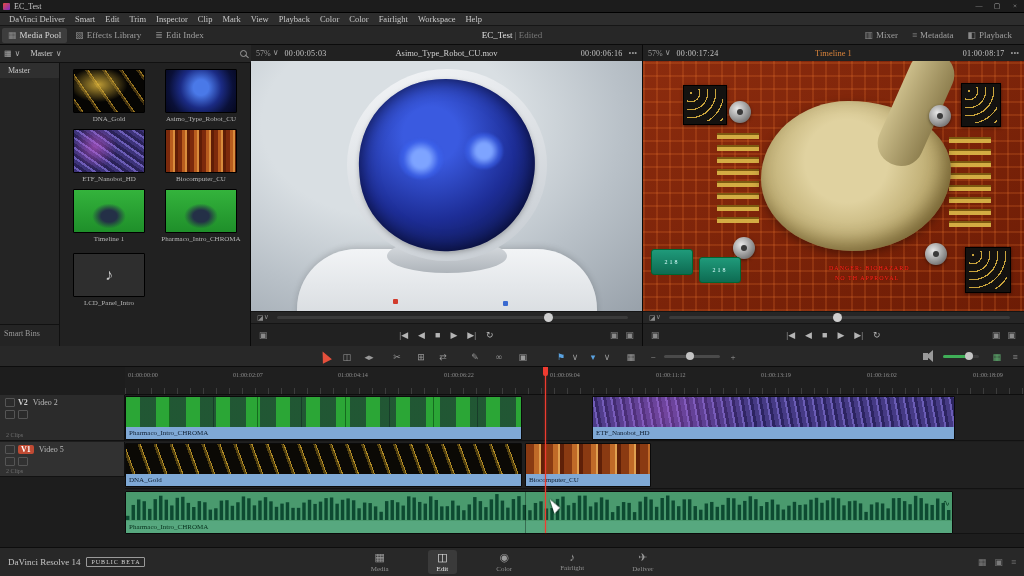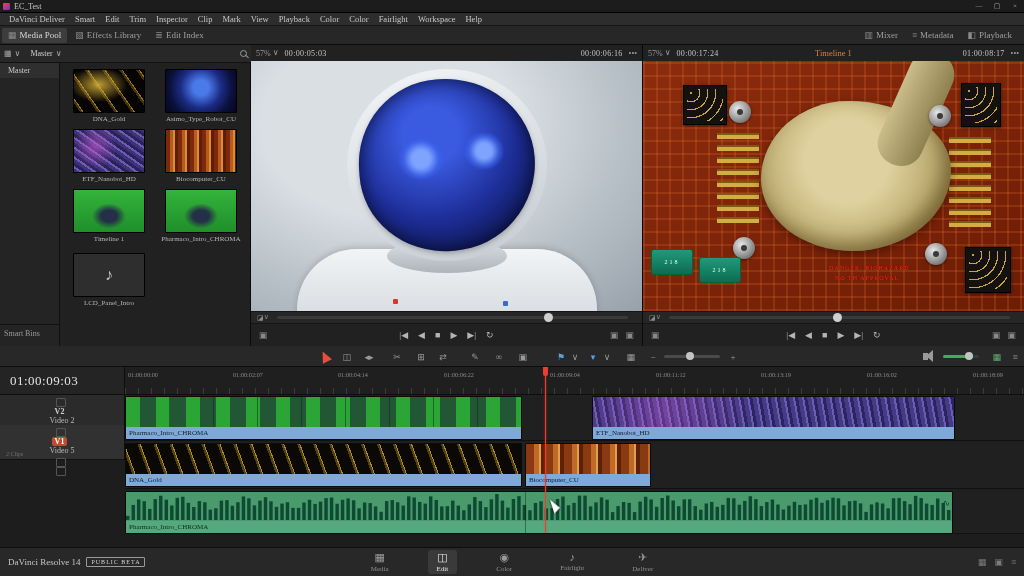--- a/index.html
+++ b/index.html
@@ -3,21 +3,21 @@
 <meta charset="utf-8">
 <style>
   * { margin:0; padding:0; box-sizing:border-box; }
   html,body { background:#000; }
   #app {
     position:relative; width:1024px; height:576px; overflow:hidden;
     background:#ef4444; font-family:Liberation Serif, serif;
     color:#bbb; -webkit-font-smoothing:antialiased; cursor:default;
   }
   .abs { position:absolute; }
-  .row { display:flex; align-items:center;flex-direction:column; }
+  .row { display:flex; align-items:center; }
   .glyph { display:inline-block; line-height:1; }
 
   
   #titlebar { left:0; top:0; width:1024px; height:13px; background:#1c1c1c; border-bottom:1px solid #000; display:flex; align-items:center; font-size:8px; color:#c9c9c9; }
   #app-icon { width:7px; height:7px; margin:0 4px 0 3px; background:linear-gradient(135deg,#e84c3d,#7a2cc9); border-radius:1px; }
   .winbtns { margin-left:auto; display:flex; }
   .winbtn { width:18px; height:12px; display:flex; align-items:center; justify-content:center; font-size:7px; color:#aaa; }
 
   
   #menubar { left:0; top:13px; width:1024px; height:13px; background:#2d2d2d; border-bottom:1px solid #161616; display:flex; align-items:center; padding-left:4px; }
@@ -183,20 +183,25 @@
       <span>Media Pool</span>
     </div>
     <div class="tbtn">
       <span class="ticon">▧</span>
       <span>Effects Library</span>
     </div>
     <div class="tbtn">
       <span class="ticon">≣</span>
       <span>Edit Index</span>
     </div>
+    <div id="tb-center">
+      <span>EC_Test</span>
+      <span class="status"> | </span>
+      <span class="status">Edited</span>
+    </div>
     <div id="tb-right">
       <div class="tbtn">
         <span class="ticon">▥</span>
         <span>Mixer</span>
       </div>
       <div class="tbtn">
         <span class="ticon">≡</span>
         <span>Metadata</span>
       </div>
       <div class="tbtn">
@@ -250,20 +255,21 @@
         <div class="mlabel">LCD_Panel_Intro</div>
       </div>
     </div>
   </div>
 
   <div id="source-viewer" class="abs viewer">
     <div class="v-header">
       <span>57%</span>
       <span class="glyph" style="margin-left:2px">∨</span>
       <span class="tc">00:00:05:03</span>
+      <div class="v-title">Asimo_Type_Robot_CU.mov</div>
       <div class="v-right">
         <span class="tc">00:00:06:16</span>
         <span>•••</span>
       </div>
     </div>
     <div class="v-video">
       <div id="robot-scene">
         <div id="robot-shoulders"></div>
         <div id="robot-neck"></div>
         <div id="robot-helmet"></div>
@@ -375,21 +381,20 @@
       </div>
     <div id="vol-slider" class="slider">
       <div id="vol-fill"></div>
       <div class="knob" style="left:22px"></div>
     </div>
     <div class="tool" style="left:988px;color:#5fae6f">▦</div>
     <div class="tool" style="left:1006px">≡</div>
   </div>
 
   <div id="timeline" class="abs">
-    <div id="tl-tc" class="abs">01:00:09:03</div>
     <div id="tl-ruler" class="abs">
       <span class="rmark" style="left:3px">01:00:00:00</span>
       <span class="rmark" style="left:108px">01:00:02:07</span>
       <span class="rmark" style="left:213px">01:00:04:14</span>
       <span class="rmark" style="left:319px">01:00:06:22</span>
       <span class="rmark" style="left:425px">01:00:09:04</span>
       <span class="rmark" style="left:531px">01:00:11:12</span>
       <span class="rmark" style="left:636px">01:00:13:19</span>
       <span class="rmark" style="left:742px">01:00:16:02</span>
       <span class="rmark" style="left:848px">01:00:18:09</span>
@@ -413,21 +418,21 @@
         <div class="clip" style="left:0;width:397px">
           <div class="frames f-pharma"></div>
           <div class="namebar">Pharmaco_Intro_CHROMA</div>
         </div>
         <div class="clip" style="left:467px;width:363px">
           <div class="frames f-etf"></div>
           <div class="namebar">ETF_Nanobot_HD</div>
         </div>
       </div>
 
-      <div class="thead" style="top:30px;height:35px;background:#313131">
+      <div class="thead" style="top:47px;height:35px;background:#313131">
         <div class="row">
           <span class="mini"></span>
           <span class="id v1">V1</span>
           <span class="nm">Video 5</span>
         </div>
         <div class="row" style="margin-top:3px">
           <span class="mini"></span>
           <span class="mini"></span>
         </div>
         <span class="tinfo">2 Clips</span>

